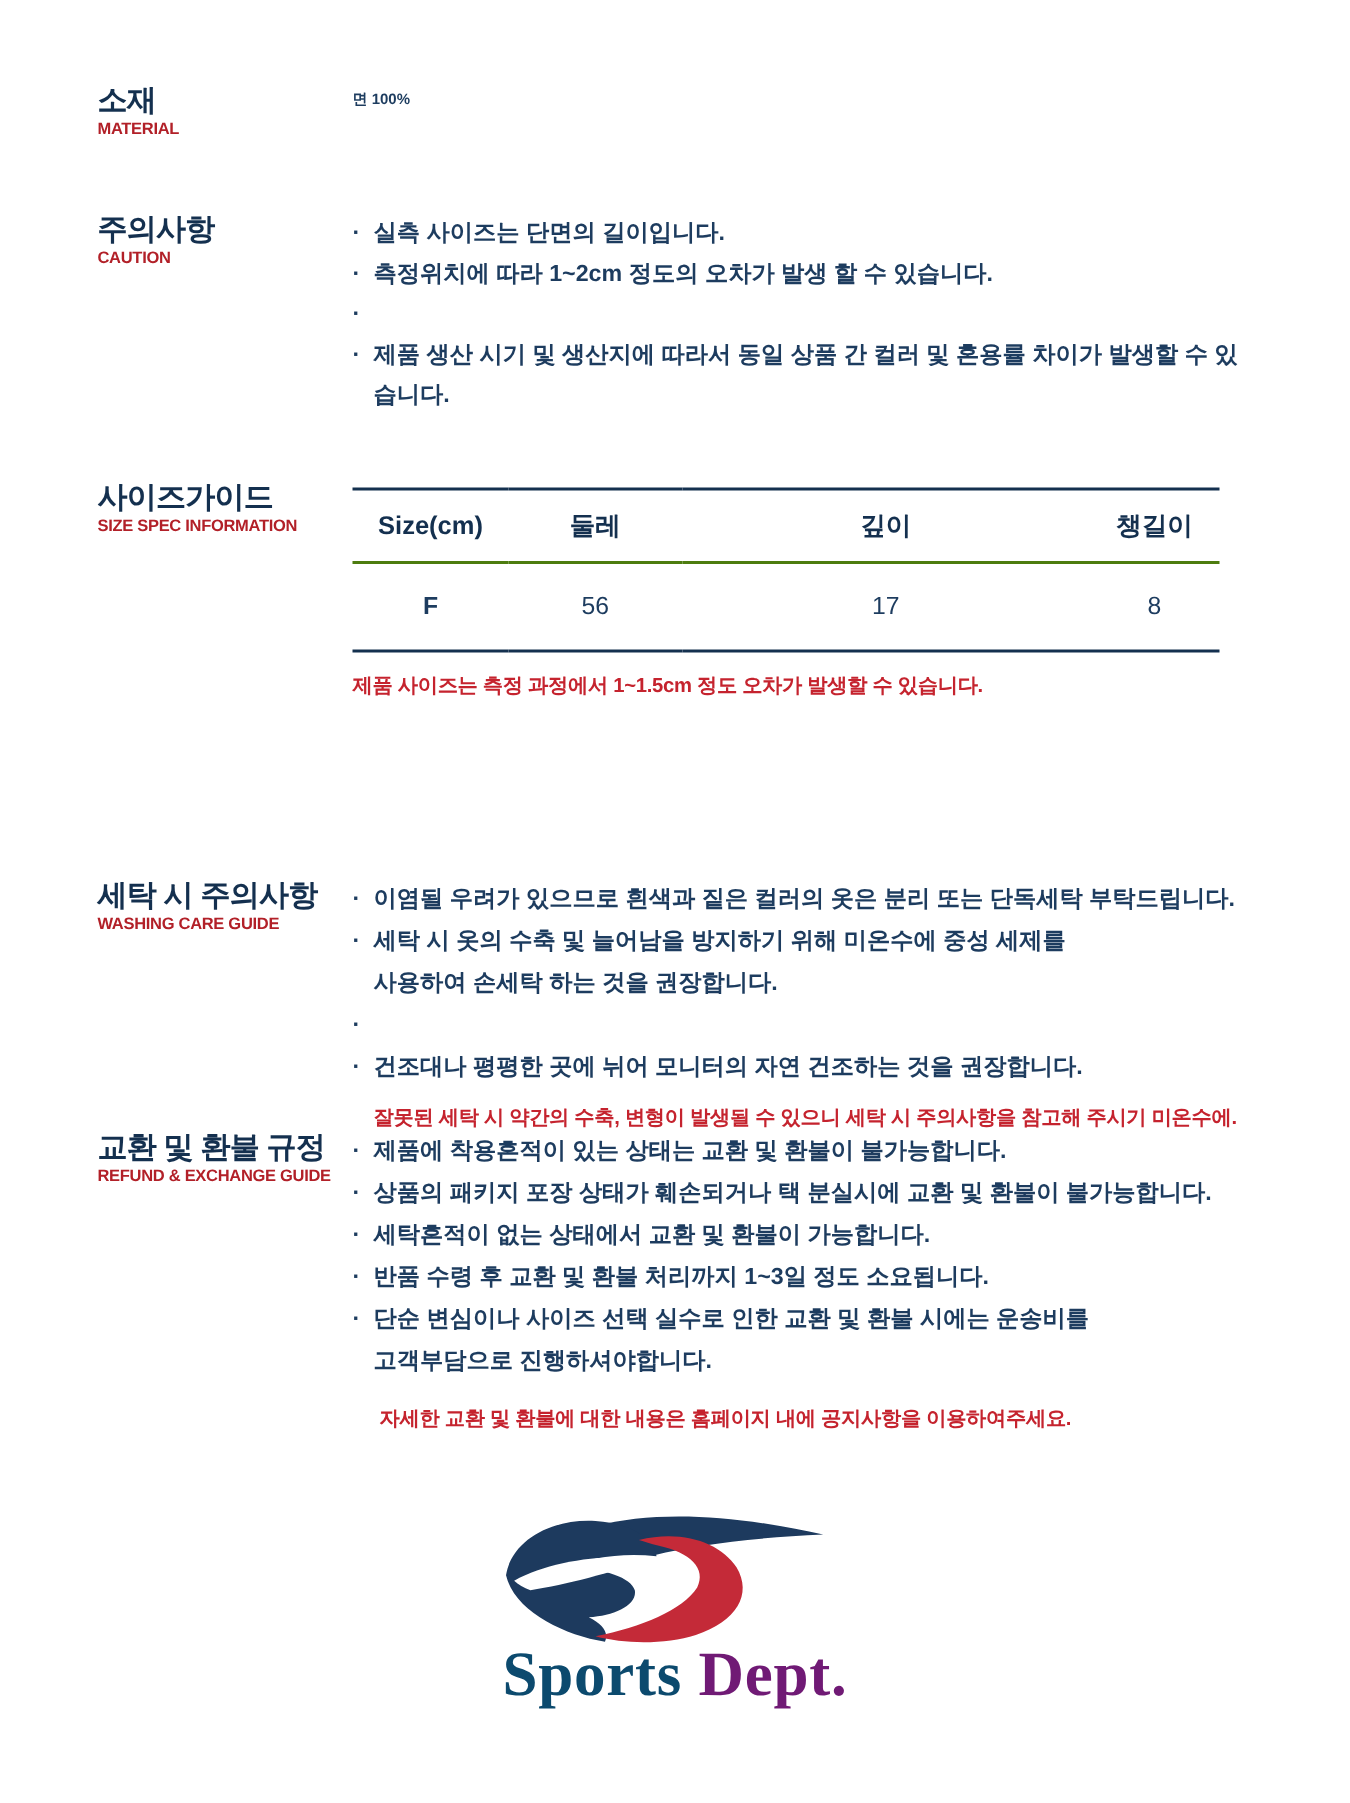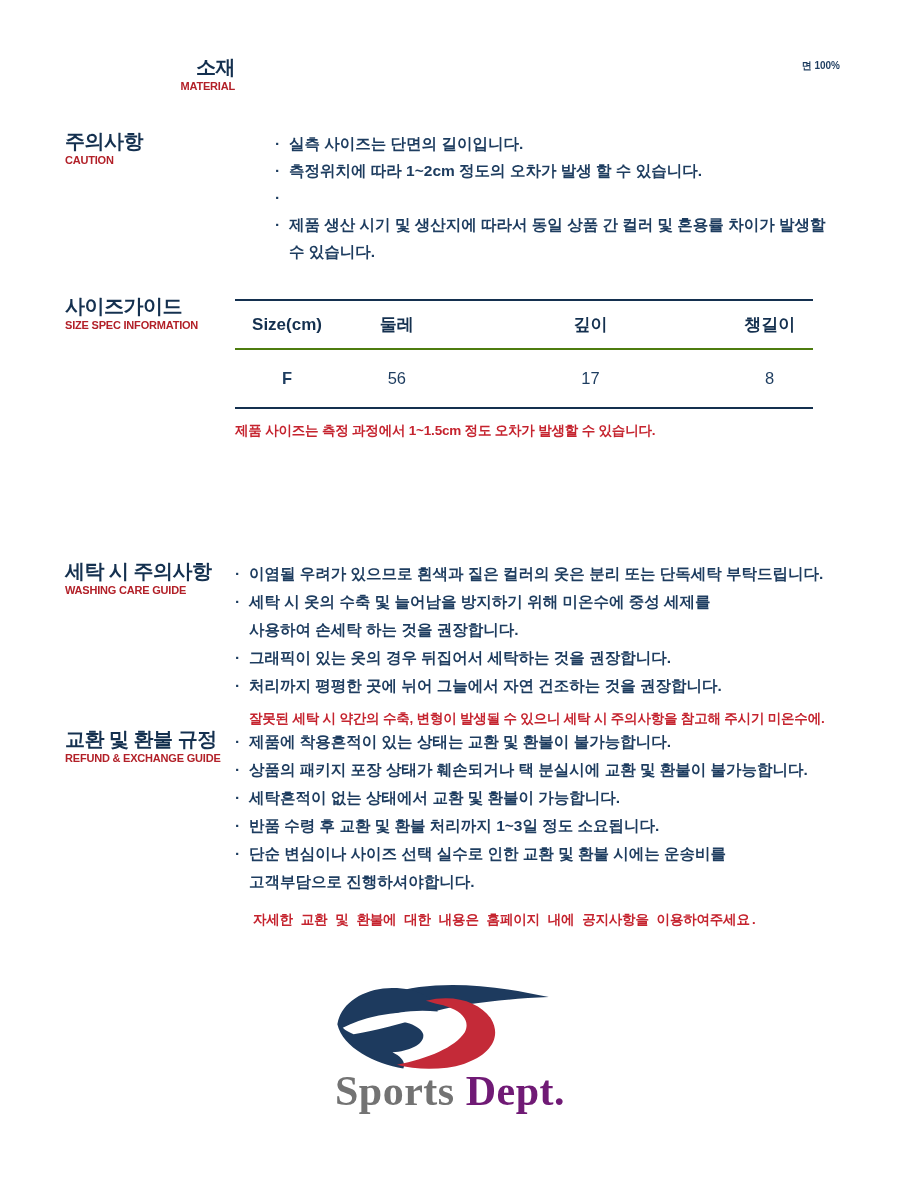--- a/index.html
+++ b/index.html
@@ -37,38 +37,38 @@
     color:#14304f; font-size:17px; font-weight:700;
   }
   .size-table tbody td {
     border-bottom:2px solid #14304f; height:59px; text-align:center; vertical-align:middle;
     color:#1d3c5f; font-size:16.5px; font-weight:500;
   }
   .size-table tbody td:first-child { font-weight:700; }
   .size-note { margin-top:13px; }
 
   .sub-note { margin-top:10px; padding-left:14px; }
-  .sub-note.refund { margin-top:15px; padding-left:18px;font-family:Liberation Mono, monospace; }
-
-  .m-material { margin-bottom:38px;text-align:right; }
-  .m-caution  { margin-bottom:26px;gap:40px; }
+  .sub-note.refund { margin-top:15px; padding-left:18px; }
+
+  .m-material { margin-bottom:50px; }
+  .m-caution  { margin-bottom:40px; }
   .m-size     { margin-bottom:120px; }
   .m-washing  { }
 
   
   .logo-wrap {
     width:900px; margin-left:-65px; margin-top:50px;
     display:flex; flex-direction:column; align-items:center;
   }
   .logo-swoosh { width:218px; height:94px; display:block; margin-left:-12px; }
   .logo-text {
     font-family:"Liberation Serif", serif; font-weight:700; font-size:42px;
     line-height:1.05; margin-top:-4px; letter-spacing:0.5px; white-space:nowrap;
   }
-  .logo-sports { color:#737373; }
+  .logo-sports { color:#0c4a6e; }
   .logo-dept { color:#701a75; }
 </style>
 </head>
 <body>
 
 <div class="page">
 
   <div class="section m-material">
     <div class="sec-label">
       <div class="ko">소재</div>
@@ -146,25 +146,24 @@
           <span class="bullet-dot">·</span>
           <span class="bullet-text">이염될 우려가 있으므로 흰색과 짙은 컬러의 옷은 분리 또는 단독세탁 부탁드립니다.</span>
         </div>
         <div class="bullet-item">
           <span class="bullet-dot">·</span>
           <span class="bullet-text">세탁 시 옷의 수축 및 늘어남을 방지하기 위해 미온수에 중성 세제를
 사용하여 손세탁 하는 것을 권장합니다.</span>
         </div>
         <div class="bullet-item">
           <span class="bullet-dot">·</span>
-          <span class="bullet-text">그래픽이 있는 옷의 경우 뒤집어서 세탁하는 것을 권장합니다.</span>
-        </div>
-        <div class="bullet-item">
-          <span class="bullet-dot">·</span>
-          <span class="bullet-text">처리까지 평평한 곳에 뉘어 그늘에서 자연 건조하는 것을 권장합니다.</span>
+        </div>
+        <div class="bullet-item">
+          <span class="bullet-dot">·</span>
+          <span class="bullet-text">건조대나 평평한 곳에 뉘어 모니터의 자연 건조하는 것을 권장합니다.</span>
         </div>
       </div>
       <div class="note-red sub-note">잘못된 세탁 시 약간의 수축, 변형이 발생될 수 있으니 세탁 시 주의사항을 참고해 주시기 미온수에.</div>
     </div>
   </div>
 
   <div class="section">
     <div class="sec-label">
       <div class="ko">교환 및 환불 규정</div>
       <div class="en">REFUND &amp; EXCHANGE GUIDE</div>

